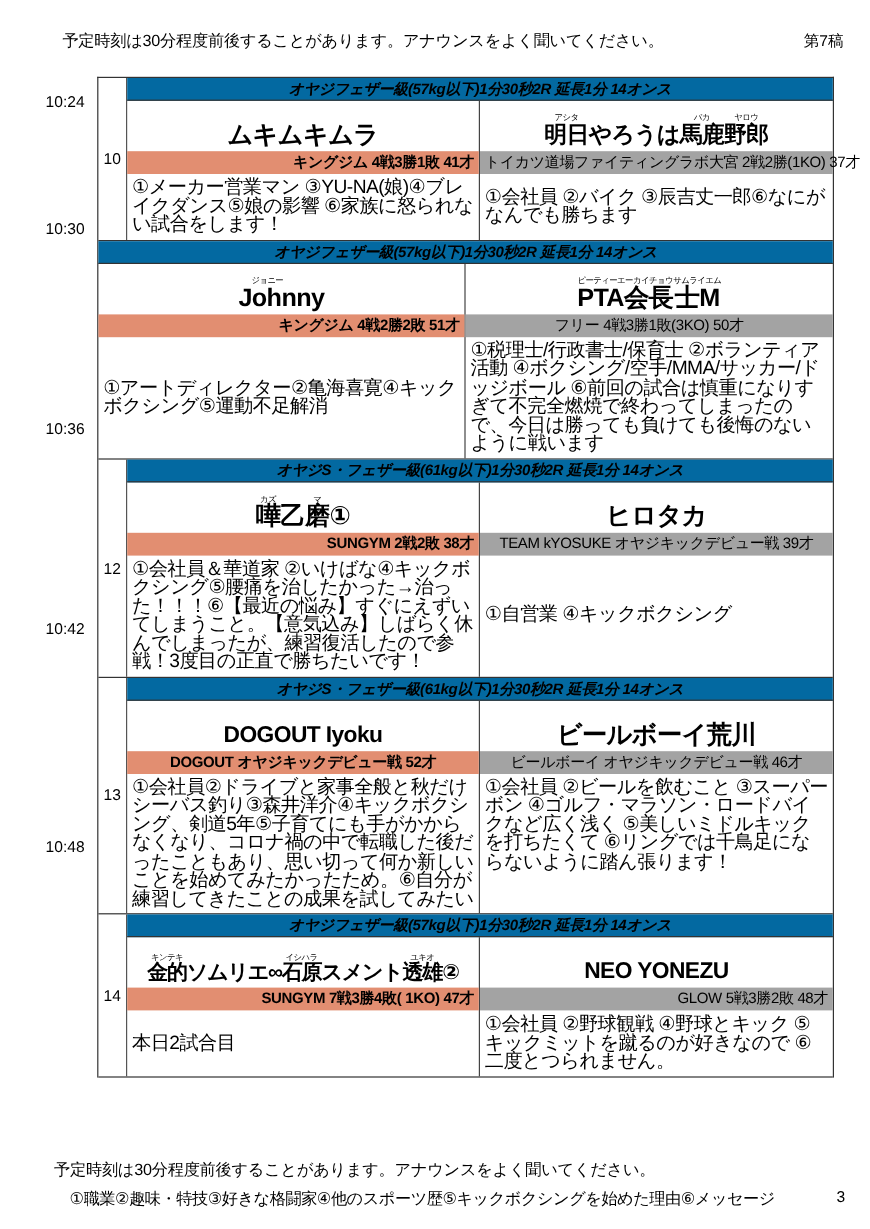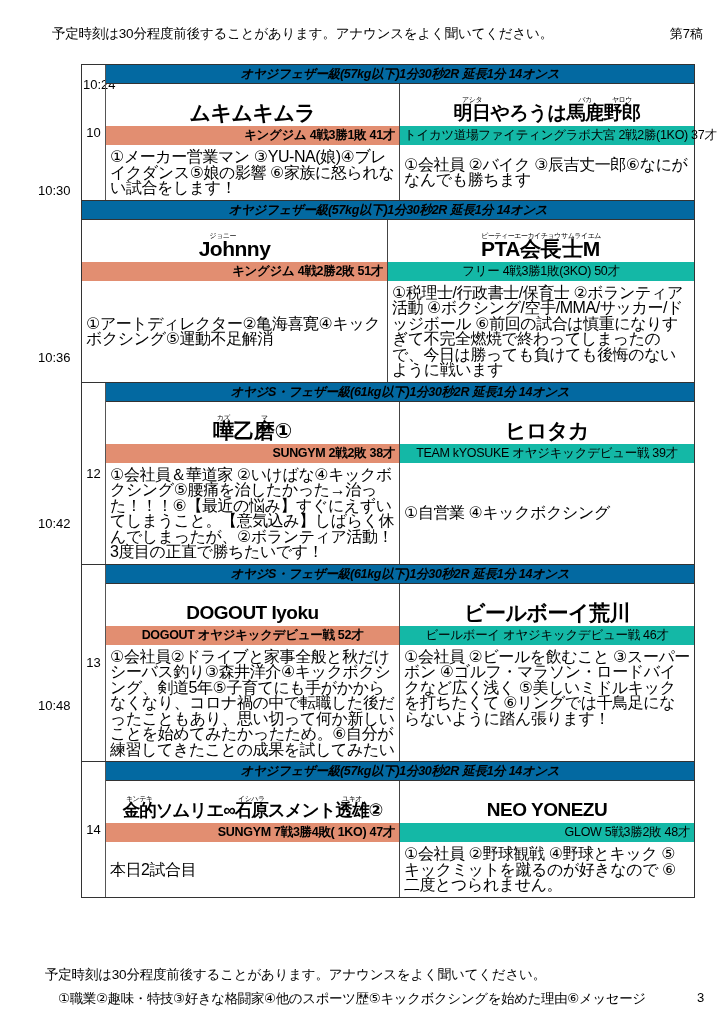--- a/index.html
+++ b/index.html
@@ -73,21 +73,21 @@
   ruby{ruby-align:center;}
   rt{font-size:7px;font-weight:normal;letter-spacing:-0.5px;line-height:8px;}
 
   
   .recbar{
     font-size:12.5px;letter-spacing:-0.3px;
     padding:2px 4px 2px 4px;box-sizing:border-box;
     white-space:nowrap;line-height:15px;min-height:19px;
   }
   .red .recbar{background:#e28e71;text-align:right;font-weight:bold;}
-  .blue .recbar{background:#14b8a6;text-align:right;}
+  .blue .recbar{background:#a3a3a3;text-align:right;}
   .recbar.left{text-align:left;}
   .recbar.center{text-align:center;}
 
   
   .profile{
     flex:1 1 auto;
     font-size:16px;line-height:15.5px;letter-spacing:-0.45px;
     padding:4px 3px 4px 4px;box-sizing:border-box;
     word-break:break-all;
   }
@@ -104,21 +104,21 @@
 <body>
 
 <div class="page">
 
   <div class="hdr">
     <div class="hdr-note">予定時刻は30分程度前後することがあります。アナウンスをよく聞いてください。</div>
     <div class="hdr-rev">第7稿</div>
   </div>
 
   <div class="timecol" id="timecol">
-      <div class="time" style="top: 77px; margin-left: 45px;">10:24</div>
+      <div class="time" style="top: 77px;">10:24</div>
       <div class="time" style="top: 183px;">10:30</div>
       <div class="time" style="top: 349.5px;">10:36</div>
       <div class="time" style="top: 516px;">10:42</div>
       <div class="time" style="top: 698px;">10:48</div>
     </div>
 
   <div class="table" id="bouttable">
       <div class="bout">
         <div class="numcol">10</div>
         <div class="boutbody">
@@ -181,21 +181,21 @@
             <div class="corner red">
               <div class="namebox">
                 <div class="name">
                   <ruby>嘩<rt>カズ</rt></ruby>
                   <span>乙</span>
                   <ruby>磨<rt>マ</rt></ruby>
                   <span>①</span>
                 </div>
               </div>
               <div class="recbar">SUNGYM  2戦2敗  38才</div>
-              <div class="profile">①会社員＆華道家 ②いけばな④キックボクシング⑤腰痛を治したかった→治った！！！⑥【最近の悩み】すぐにえずいてしまうこと。【意気込み】しばらく休んでしまったが、②ボランティア活動！3度目の正直で勝ちたいです！</div>
+              <div class="profile">①会社員＆華道家 ②いけばな④キックボクシング⑤腰痛を治したかった→治った！！！⑥【最近の悩み】すぐにえずいてしまうこと。【意気込み】しばらく休んでしまったが、練習復活したので参戦！3度目の正直で勝ちたいです！</div>
             </div>
             <div class="corner blue">
               <div class="namebox">
                 <div class="name">ヒロタカ</div>
               </div>
               <div class="recbar center">TEAM  kYOSUKE  オヤジキックデビュー戦  39才</div>
               <div class="profile vcenter">①自営業  ④キックボクシング</div>
             </div>
           </div>
         </div>

